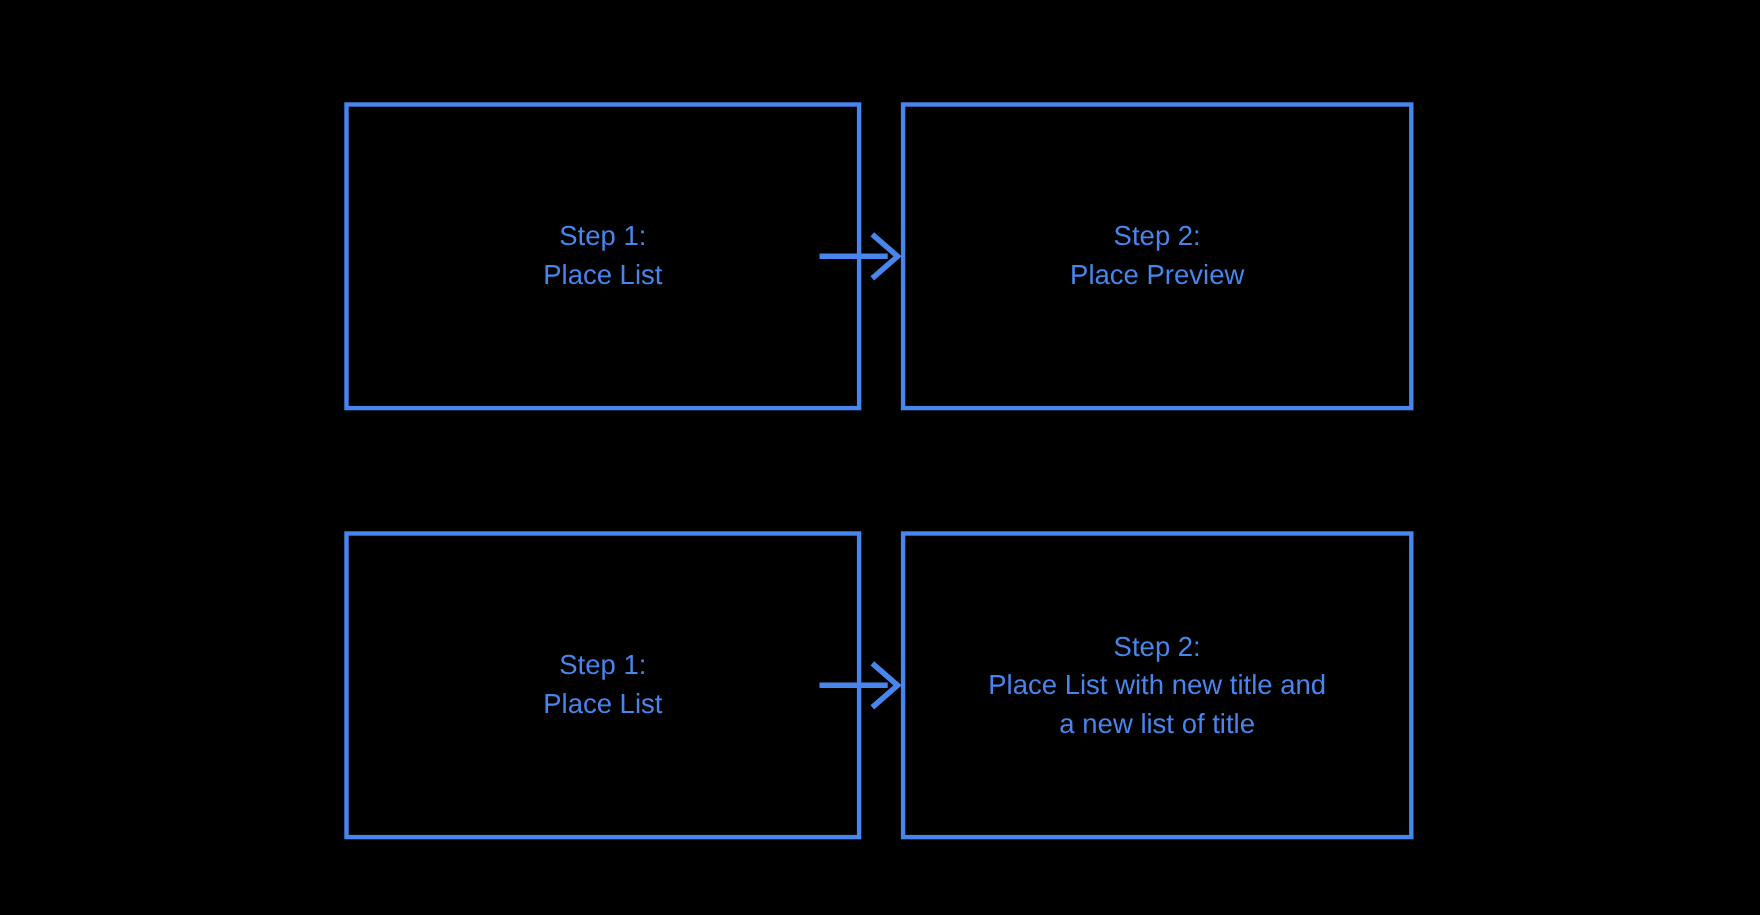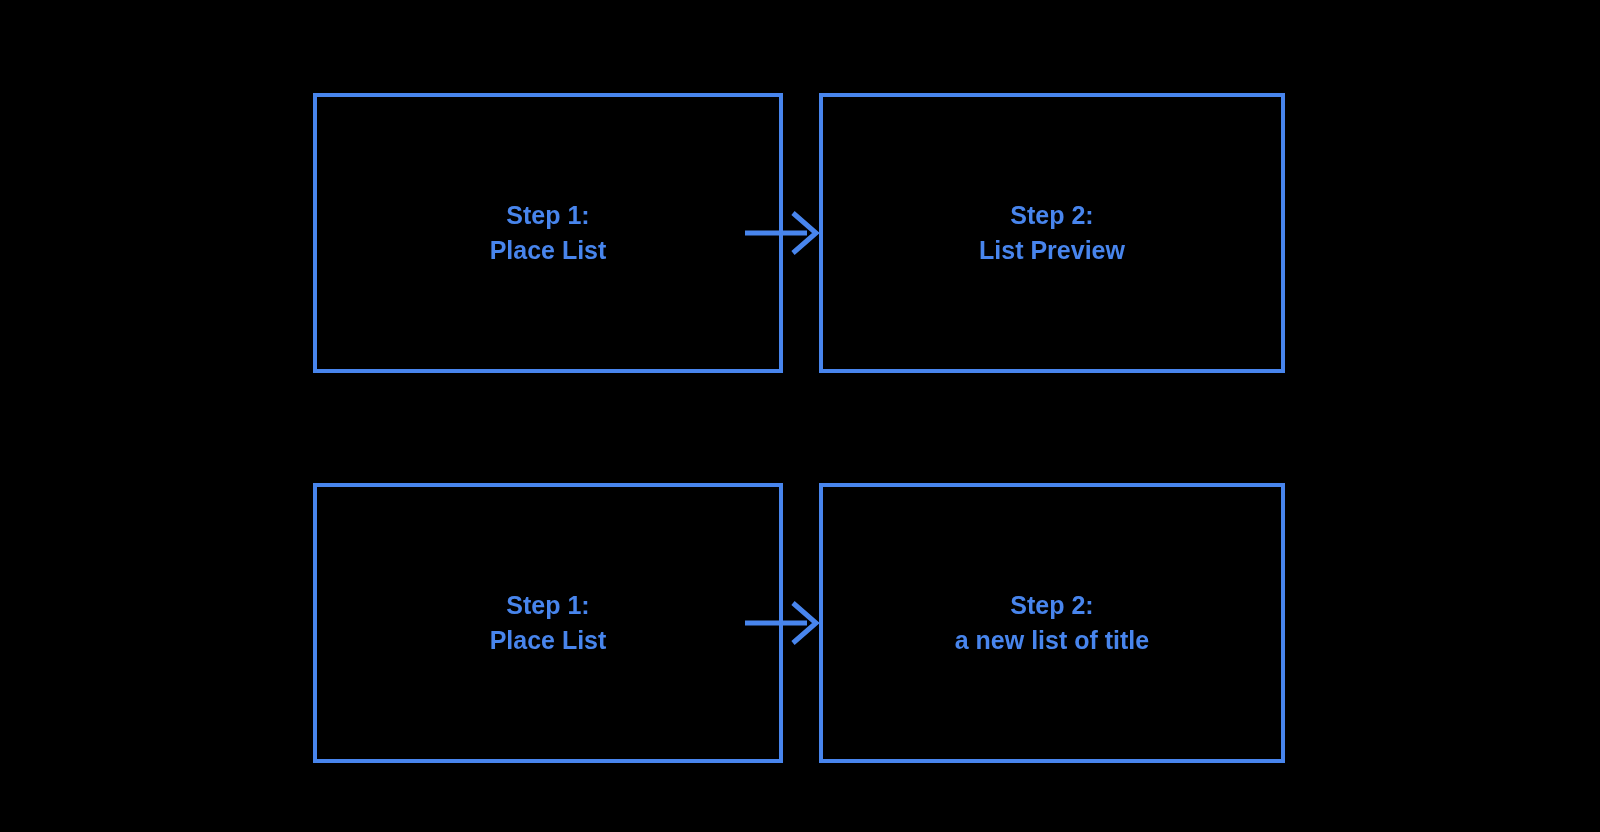--- a/index.html
+++ b/index.html
@@ -21,21 +21,21 @@
     box-sizing: border-box;
     border: 4px solid var(--accent);
     background: transparent;
     display: flex;
     flex-direction: column;
     align-items: center;
     justify-content: center;
     text-align: center;
     color: var(--accent);
     font-size: 25px;
-    font-weight: bold;
+    font-weight: normal;
     line-height: 35px;
     height: 280px;
   }
   .node span { display: block; white-space: nowrap; }
   #node-top-left     { left: 313px; top: 93px;  width: 470px; }
   #node-top-right    { left: 819px; top: 93px;  width: 466px; }
   #node-bottom-left  { left: 313px; top: 483px; width: 470px; }
   #node-bottom-right { left: 819px; top: 483px; width: 466px; }
   .arrow {
     position: absolute;
@@ -61,31 +61,32 @@
     <span>Place List</span>
   </div>
 
   <svg class="arrow" id="arrow-top" viewBox="0 0 80 64" xmlns="http://www.w3.org/2000/svg">
     <line x1="4" y1="32" x2="66" y2="32"></line>
     <polyline points="52,12 75,32 52,52" stroke-linejoin="miter" stroke-linecap="butt"></polyline>
   </svg>
 
   <div class="node" id="node-top-right">
     <span>Step 2:</span>
-    <span>List Preview</span>
+    <span>Place Preview</span>
   </div>
 
   <div class="node" id="node-bottom-left">
     <span>Step 1:</span>
     <span>Place List</span>
   </div>
 
   <svg class="arrow" id="arrow-bottom" viewBox="0 0 80 64" xmlns="http://www.w3.org/2000/svg">
     <line x1="4" y1="32" x2="66" y2="32"></line>
     <polyline points="52,12 75,32 52,52" stroke-linejoin="miter" stroke-linecap="butt"></polyline>
   </svg>
 
   <div class="node" id="node-bottom-right">
     <span>Step 2:</span>
+    <span>Place List with new title and</span>
     <span>a new list of title</span>
   </div>
 
 </div>
 
 </body></html>

